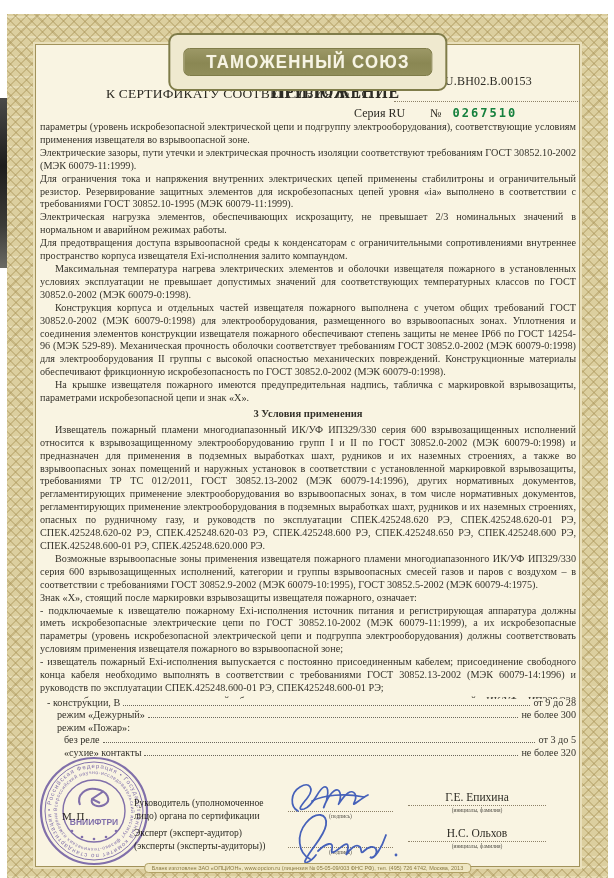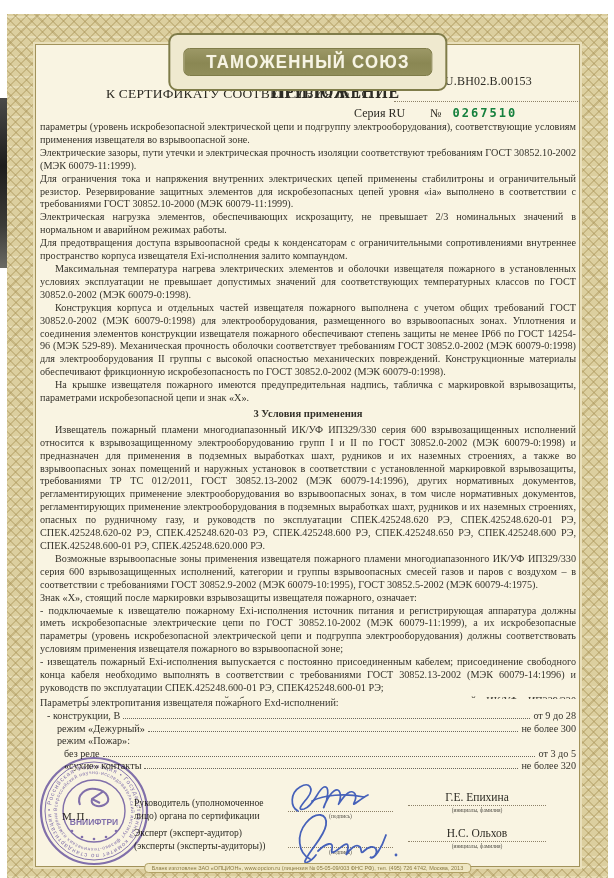--- a/index.html
+++ b/index.html
@@ -121,41 +121,40 @@
       <span class="series-label">Серия RU</span>
       <span class="series-no">№</span>
       <span class="series-number">0267510</span>
     </div>
 
     <div class="body-text">
       <div>
 
       <p class="para">параметры (уровень искробезопасной электрической цепи и подгруппу электрооборудования), соответствующие условиям применения извещателя во взрывоопасной зоне.</p>
           <p class="para">Электрические зазоры, пути утечки и электрическая прочность изоляции соответствуют требованиям ГОСТ 30852.10-2002 (МЭК 60079-11:1999).</p>
-          <p class="para">Для ограничения тока и напряжения внутренних электрических цепей применены стабилитроны и ограничительный резистор. Резервирование защитных элементов для искробезопасных цепей уровня «ia» выполнено в соответствии с требованиями ГОСТ 30852.10-2000 (МЭК 60079-11:1999).</p>
+          <p class="para">Для ограничения тока и напряжения внутренних электрических цепей применены стабилитроны и ограничительный резистор. Резервирование защитных элементов для искробезопасных цепей уровня «ia» выполнено в соответствии с требованиями ГОСТ 30852.10-1995 (МЭК 60079-11:1999).</p>
           <p class="para">Электрическая нагрузка элементов, обеспечивающих искрозащиту, не превышает 2/3 номинальных значений в нормальном и аварийном режимах работы.</p>
           <p class="para">Для предотвращения доступа взрывоопасной среды к конденсаторам с ограничительными сопротивлениями внутреннее пространство корпуса извещателя Exi-исполнения залито компаундом.</p>
           <p class="para fli">Максимальная температура нагрева электрических элементов и оболочки извещателя пожарного в установленных условиях эксплуатации не превышает допустимых значений для соответствующих температурных классов по ГОСТ 30852.0-2002 (МЭК 60079-0:1998).</p>
           <p class="para fli">Конструкция корпуса и отдельных частей извещателя пожарного выполнена с учетом общих требований ГОСТ 30852.0-2002 (МЭК 60079-0:1998) для электрооборудования, размещенного во взрывоопасных зонах. Уплотнения и соединения элементов конструкции извещателя пожарного обеспечивают степень защиты не менее IP66 по ГОСТ 14254-96 (МЭК 529-89). Механическая прочность оболочки соответствует требованиям ГОСТ 30852.0-2002 (МЭК 60079-0:1998) для электрооборудования II группы с высокой опасностью механических повреждений. Конструкционные материалы обеспечивают фрикционную искробезопасность по ГОСТ 30852.0-2002 (МЭК 60079-0:1998).</p>
           <p class="para fli">На крышке извещателя пожарного имеются предупредительная надпись, табличка с маркировкой взрывозащиты, параметрами искробезопасной цепи и знак «Х».</p>
         </div>
       <div class="sec-title">3 Условия применения</div>
       <div>
 
       <p class="para fli">Извещатель пожарный пламени многодиапазонный ИК/УФ ИП329/330 серия 600 взрывозащищенных исполнений относится к взрывозащищенному электрооборудованию групп I и II по ГОСТ 30852.0-2002 (МЭК 60079-0:1998) и предназначен для применения в подземных выработках шахт, рудников и их наземных строениях, а также во взрывоопасных зонах помещений и наружных установок в соответствии с установленной маркировкой взрывозащиты, требованиями ТР ТС 012/2011, ГОСТ 30852.13-2002 (МЭК 60079-14:1996), других нормативных документов, регламентирующих применение электрооборудования во взрывоопасных зонах, в том числе нормативных документов, регламентирующих применение электрооборудования в подземных выработках шахт, рудников и их наземных строениях, опасных по рудничному газу, и руководств по эксплуатации СПЕК.425248.620 РЭ, СПЕК.425248.620-01 РЭ, СПЕК.425248.620-02 РЭ, СПЕК.425248.620-03 РЭ, СПЕК.425248.600 РЭ, СПЕК.425248.650 РЭ, СПЕК.425248.600 РЭ, СПЕК.425248.600-01 РЭ, СПЕК.425248.620.000 РЭ.</p>
           <p class="para fli">Возможные взрывоопасные зоны применения извещателя пожарного пламени многодиапазонного ИК/УФ ИП329/330 серия 600 взрывозащищенных исполнений, категории и группы взрывоопасных смесей газов и паров с воздухом – в соответствии с требованиями ГОСТ 30852.9-2002 (МЭК 60079-10:1995), ГОСТ 30852.5-2002 (МЭК 60079-4:1975).</p>
           <p class="para">Знак «Х», стоящий после маркировки взрывозащиты извещателя пожарного, означает:</p>
           <p class="para">- подключаемые к извещателю пожарному Exi-исполнения источник питания и регистрирующая аппаратура должны иметь искробезопасные электрические цепи по ГОСТ 30852.10-2002 (МЭК 60079-11:1999), а их искробезопасные параметры (уровень искробезопасной электрической цепи и подгруппа электрооборудования) должны соответствовать условиям применения извещателя пожарного во взрывоопасной зоне;</p>
           <p class="para">- извещатель пожарный Exi-исполнения выпускается с постоянно присоединенным кабелем; присоединение свободного конца кабеля необходимо выполнять в соответствии с требованиями ГОСТ 30852.13-2002 (МЭК 60079-14:1996) и руководств по эксплуатации СПЕК.425248.600-01 РЭ, СПЕК425248.600-01 РЭ;</p>
           <p class="para">- для обеспечения электростатической безопасности извещателя пожарного исполнений ИК/УФ ИП329/330 «Спектрон-601-Exi», ИК/УФ ИП329/330 «Спектрон-601-Exi-С» необходимо проводить его установку в местах, где отсутствуют конвекционные потоки окружающей среды с частицами пыли. Протирать поверхность корпуса извещателя пожарного допускается только влажной тканью.</p>
         </div>
     </div>
 
     <div class="params">
-      <div class="params-title">Параметры электропитания извещателя пожарного Exd-исполнений:</div>
       <div>
 
           <div class="prow ind-1">
             <span class="plabel">- конструкции, В</span>
             <span class="dots"></span>
             <span class="val">от 9 до 28</span>
           </div>
 
 
           <div class="prow ind-2">

